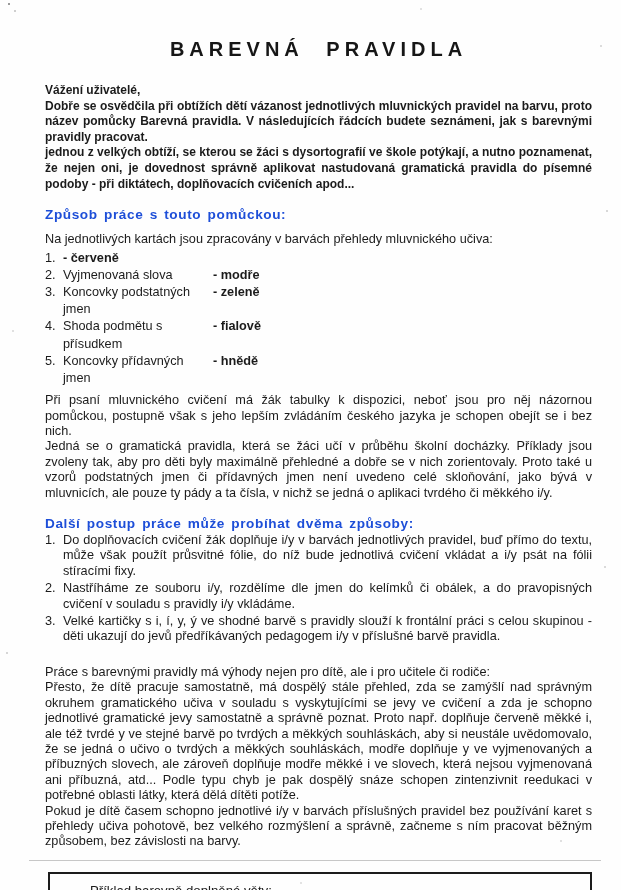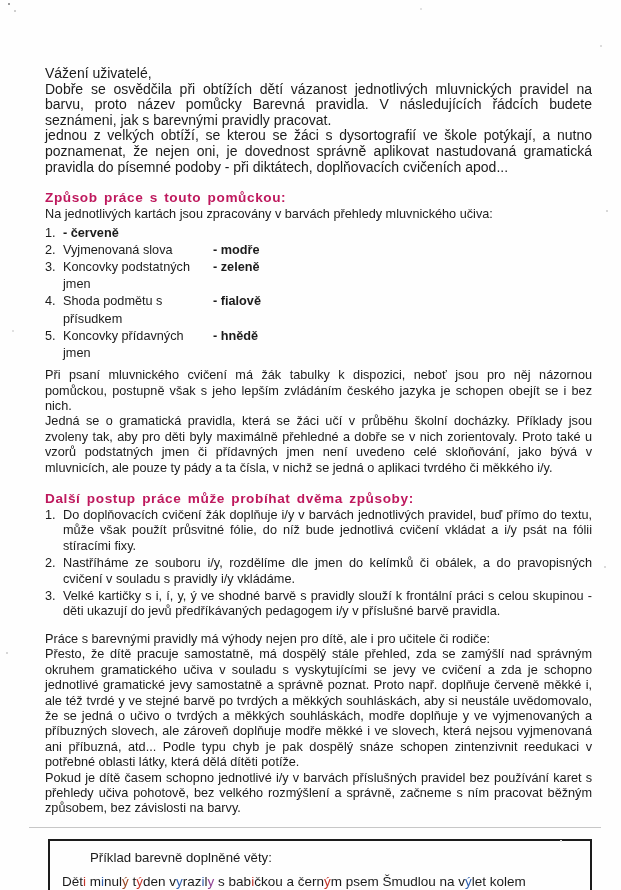--- a/index.html
+++ b/index.html
@@ -17,48 +17,48 @@
   .doc-title {
     margin: 10px 0 0 0;
     text-align: center;
     font-size: 20px;
     font-weight: bold;
     letter-spacing: 5px;
     word-spacing: 12px;
     color: #161616;
   }
   .intro {
-    margin-top: 38px;
-    font-weight: normal;
-    font-size: 14px;
+    margin-top: 22px;
+    font-weight: bold;
+    font-size: 12px;
     line-height: 15.6px;
     text-align: justify;
   }
   .sec-heading {
     margin: 15px 0 0 0;
     font-size: 13.6px;
     font-weight: bold;
     letter-spacing: 0.6px;
     word-spacing: 2px;
-    color: #be185d;
+    color: #1d4ed8;
   }
   .body-text { font-size: 12.7px; line-height: 15.4px; }
-  .lead { margin-top: 2px; }
+  .lead { margin-top: 10px; }
   .color-list { margin-top: 2px; }
   .color-row { display: flex; line-height: 17.2px; }
   .color-row .num { flex: 0 0 18px; }
   .color-row .label { flex: 0 0 150px; }
   .color-row .cword { font-weight: bold; }
   .para { text-align: justify; margin-top: 6px; }
   .para .sub { text-align: justify; }
   .proc-list { margin-top: 2px; }
   .proc-item { display: flex; margin-top: 2px; }
   .proc-item .num { flex: 0 0 18px; }
   .proc-item .txt { flex: 1; text-align: justify; }
-  .benefits { margin-top: 12px; }
+  .benefits { margin-top: 20px; }
   .scan-rule {
     border: none;
     border-top: 1px solid #c7c7c7;
     margin: 10px 0 0 -16px;
     width: 572px;
     height: 0;
   }
   .example-box {
     margin: 11px 0 0 3px;
     border: 2px solid #1c1c1c;
@@ -89,20 +89,21 @@
       300px 882px 0 0 #e3e3e3,
       560px 840px 0 0 #e0e0e0;
   }
 </style>
 </head>
 <body>
 
 <div class="page">
   <div class="specks"></div>
 
+  <h1 class="doc-title">BAREVNÁ PRAVIDLA</h1>
 
   <div class="intro">
     <div>Vážení uživatelé,</div>
     <div>Dobře se osvědčila při obtížích dětí vázanost jednotlivých mluvnických pravidel na barvu, proto název pomůcky Barevná pravidla. V následujících řádcích budete seznámeni, jak s barevnými pravidly pracovat.</div>
     <div>jednou z velkých obtíží, se kterou se žáci s dysortografií ve škole potýkají, a nutno poznamenat, že nejen oni, je dovednost správně aplikovat nastudovaná gramatická pravidla do písemné podoby - při diktátech, doplňovacích cvičeních apod...</div>
   </div>
 
   <h2 class="sec-heading">Způsob práce s touto pomůckou:</h2>
   <div class="body-text lead">Na jednotlivých kartách jsou zpracovány v barvách přehledy mluvnického učiva:</div>
 

